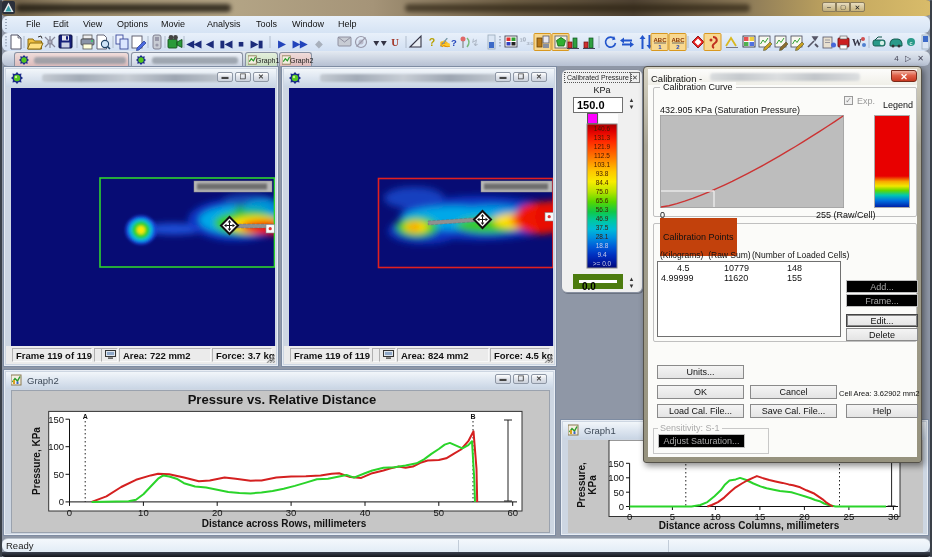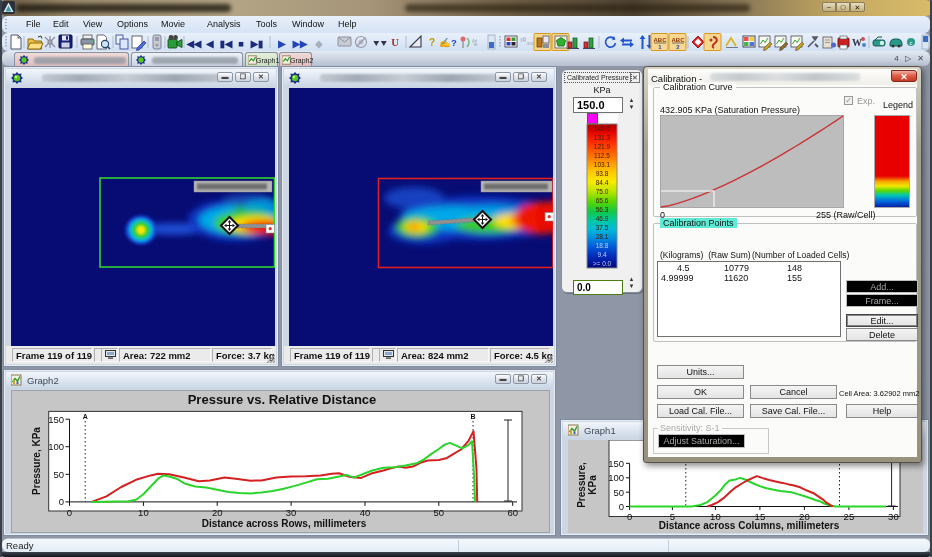--- a/index.html
+++ b/index.html
@@ -522,21 +522,21 @@
           <text x="16" y="80.0" fill="#401800">65.6</text>
           <text x="16" y="89.0" fill="#401800">56.3</text>
           <text x="16" y="98.0" fill="#401800">46.9</text>
           <text x="16" y="107.0" fill="#401800">37.5</text>
           <text x="16" y="116.0" fill="#401800">28.1</text>
           <text x="16" y="125.0" fill="#c8cce8">18.8</text>
           <text x="16" y="134.0" fill="#c8cce8">9.4</text>
           <text x="16" y="143.0" fill="#c8cce8">&gt;= 0.0</text>
         </g>
     </svg>
-    <div style="position:absolute;left:11px;top:210px;width:50px;height:15px;background:#fff;border:1px solid #4d7c0f;font-size:10px;font-weight:bold;color:#000;padding:1px 0 0 3px;">0.0</div>
+    <div style="position:absolute;left:11px;top:204px;width:50px;height:15px;background:#fff;border:6px solid #4d7c0f;font-size:10px;font-weight:bold;color:#000;padding:1px 0 0 3px;">0.0</div>
     <div style="position:absolute;left:64px;top:206px;width:11px;height:15px;font-size:6px;line-height:7px;text-align:center;color:#333;">▲<br>▼</div>
   </div>
 
   <div class="abs" id="caldlg" style="z-index:40;left:643px;top:66px;width:279px;height:397px;background:linear-gradient(#d8d4c4,#a8a494 20%,#96927e);border:1px solid #55524a;border-radius:4px 4px 3px 3px;box-shadow:2px 3px 6px rgba(0,0,0,.45);">
     <div style="position:absolute;left:4px;top:2px;right:4px;height:16px;font-size:11px;color:#111;background:linear-gradient(#fdfdfc,#f0efe8);">
       <span style="position:absolute;left:3px;top:4px;font-size:9.5px;">Calibration -</span>
       <div class="tsmudge" style="left:62px;top:4px;width:150px;height:8px;opacity:.5;"></div>
       <div style="position:absolute;right:0px;top:1px;width:26px;height:12px;background:linear-gradient(#f0b0a0,#e06048 45%,#c83820);border:1px solid #7a2a1a;border-radius:0 3px 3px 3px;color:#fff;font-size:9px;font-weight:bold;text-align:center;line-height:12px;">✕</div>
     </div>
     <div id="dbody" style="position:absolute;left:4px;top:18px;right:4px;bottom:5px;background:#fbfbf9;font-size:9px;color:#111;">
@@ -551,21 +551,21 @@
         <rect width="184" height="93" fill="#bdbdbd" stroke="#909090" stroke-width="1"></rect>
         <polyline points="1.0,92.0 8.9,90.7 16.8,88.6 24.7,86.2 32.7,83.4 40.6,80.4 48.5,77.2 56.4,73.7 64.3,70.1 72.2,66.4 80.1,62.4 88.0,58.4 96.0,54.2 103.9,49.9 111.8,45.4 119.7,40.9 127.6,36.2 135.5,31.5 143.4,26.6 151.3,21.7 159.3,16.6 167.2,11.5 175.1,6.3 183.0,1.0" fill="none" stroke="#cc3333" stroke-width="1.4"></polyline>
         <line x1="1" y1="76" x2="54" y2="76" stroke="#e8e8e8" stroke-width="1.5"></line>
         <line x1="54" y1="76" x2="54" y2="92" stroke="#e8e8e8" stroke-width="1.5"></line>
       </svg>
       <span style="position:absolute;left:12px;top:125px;">0</span>
       <span style="position:absolute;left:168px;top:125px;">255  (Raw/Cell)</span>
       <div style="position:absolute;left:226px;top:30px;width:36px;height:93px;border:1px solid #aaa;background:linear-gradient(#e80000 0%,#e80000 66%,#f8a800 72%,#f0e800 77%,#60d800 82%,#00c8b0 87%,#0070e0 93%,#0020a8 100%);"></div>
 
       <div style="position:absolute;left:5px;top:138px;width:264px;height:119px;border:1px solid #c0c0c0;border-radius:2px;"></div>
-      <span style="position:absolute;left:12px;top:133px;background:#5eead4;padding:0 3px;">Calibration Points</span>
+      <span style="position:absolute;left:12px;top:133px;background:#c2410c;padding:14px 3px;">Calibration Points</span>
       <span style="position:absolute;left:12px;top:165px;font-size:8.5px;white-space:nowrap;">(Kilograms)&nbsp; (Raw Sum)</span>
       <span style="position:absolute;left:104px;top:165px;font-size:8.5px;white-space:nowrap;">(Number of Loaded Cells)</span>
       <div style="position:absolute;left:9px;top:176px;width:184px;height:76px;background:#fff;border:1px solid #707070;">
         <span style="position:absolute;left:3px;top:1px;margin-left:16px;">4.5</span>
           <span style="position:absolute;left:66px;top:1px;">10779</span>
           <span style="position:absolute;left:129px;top:1px;">148</span>
         <span style="position:absolute;left:3px;top:11px;">4.99999</span>
           <span style="position:absolute;left:66px;top:11px;">11620</span>
           <span style="position:absolute;left:129px;top:11px;">155</span>
       </div>

